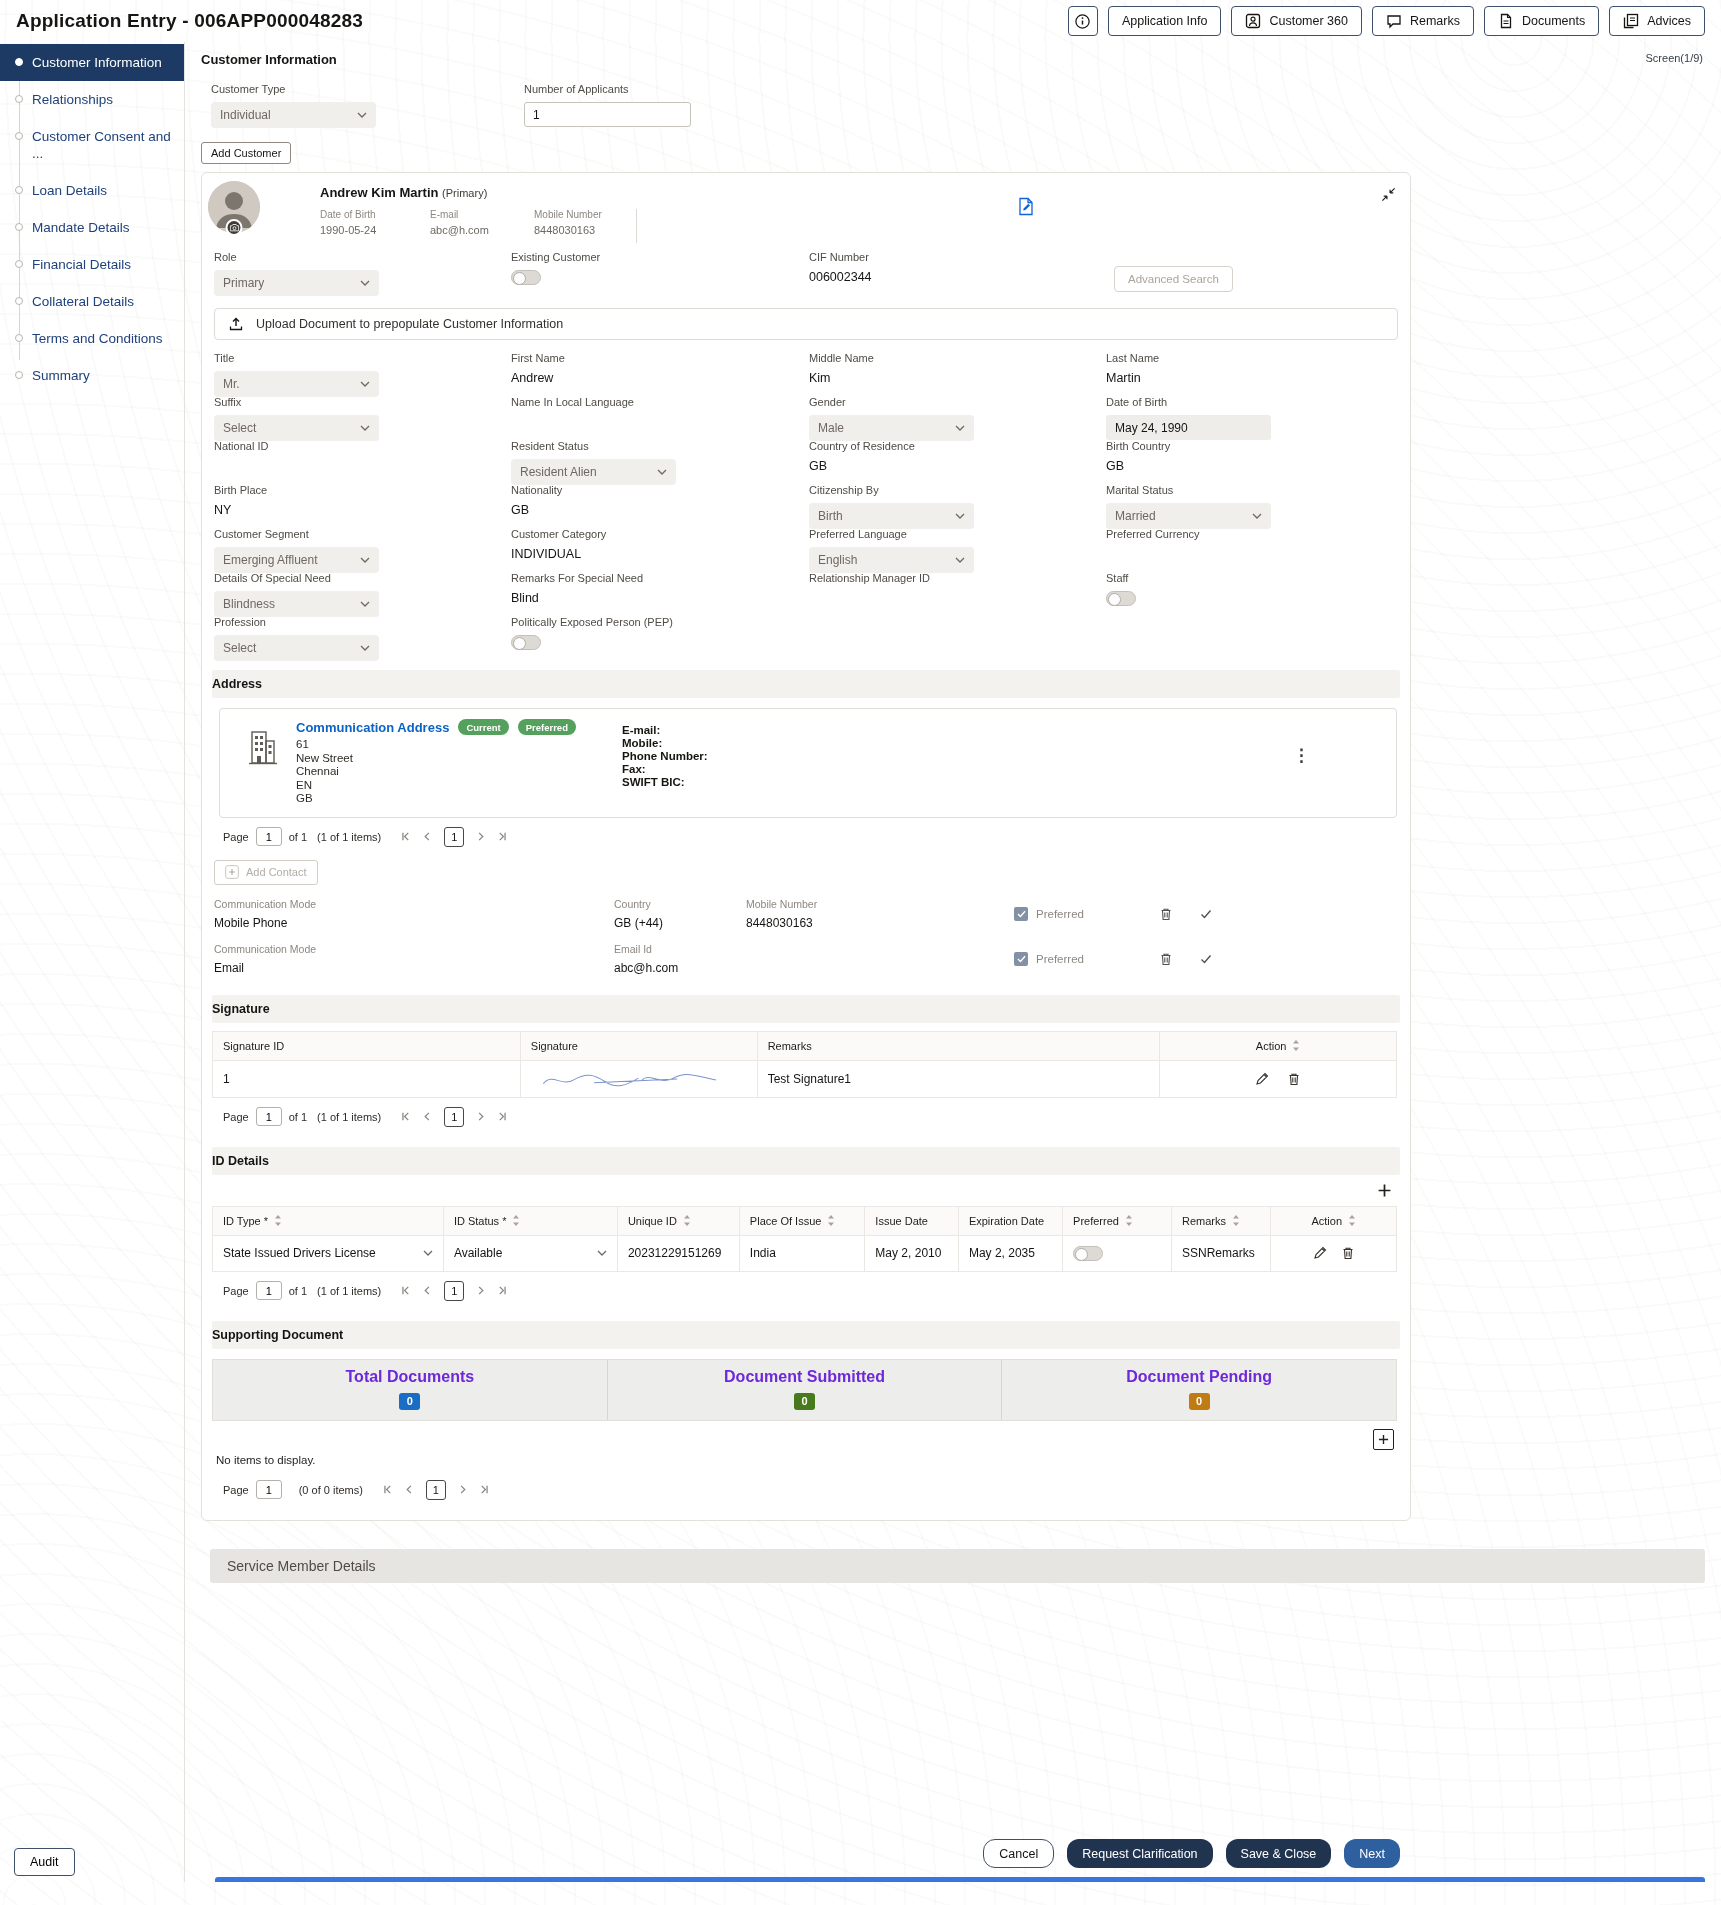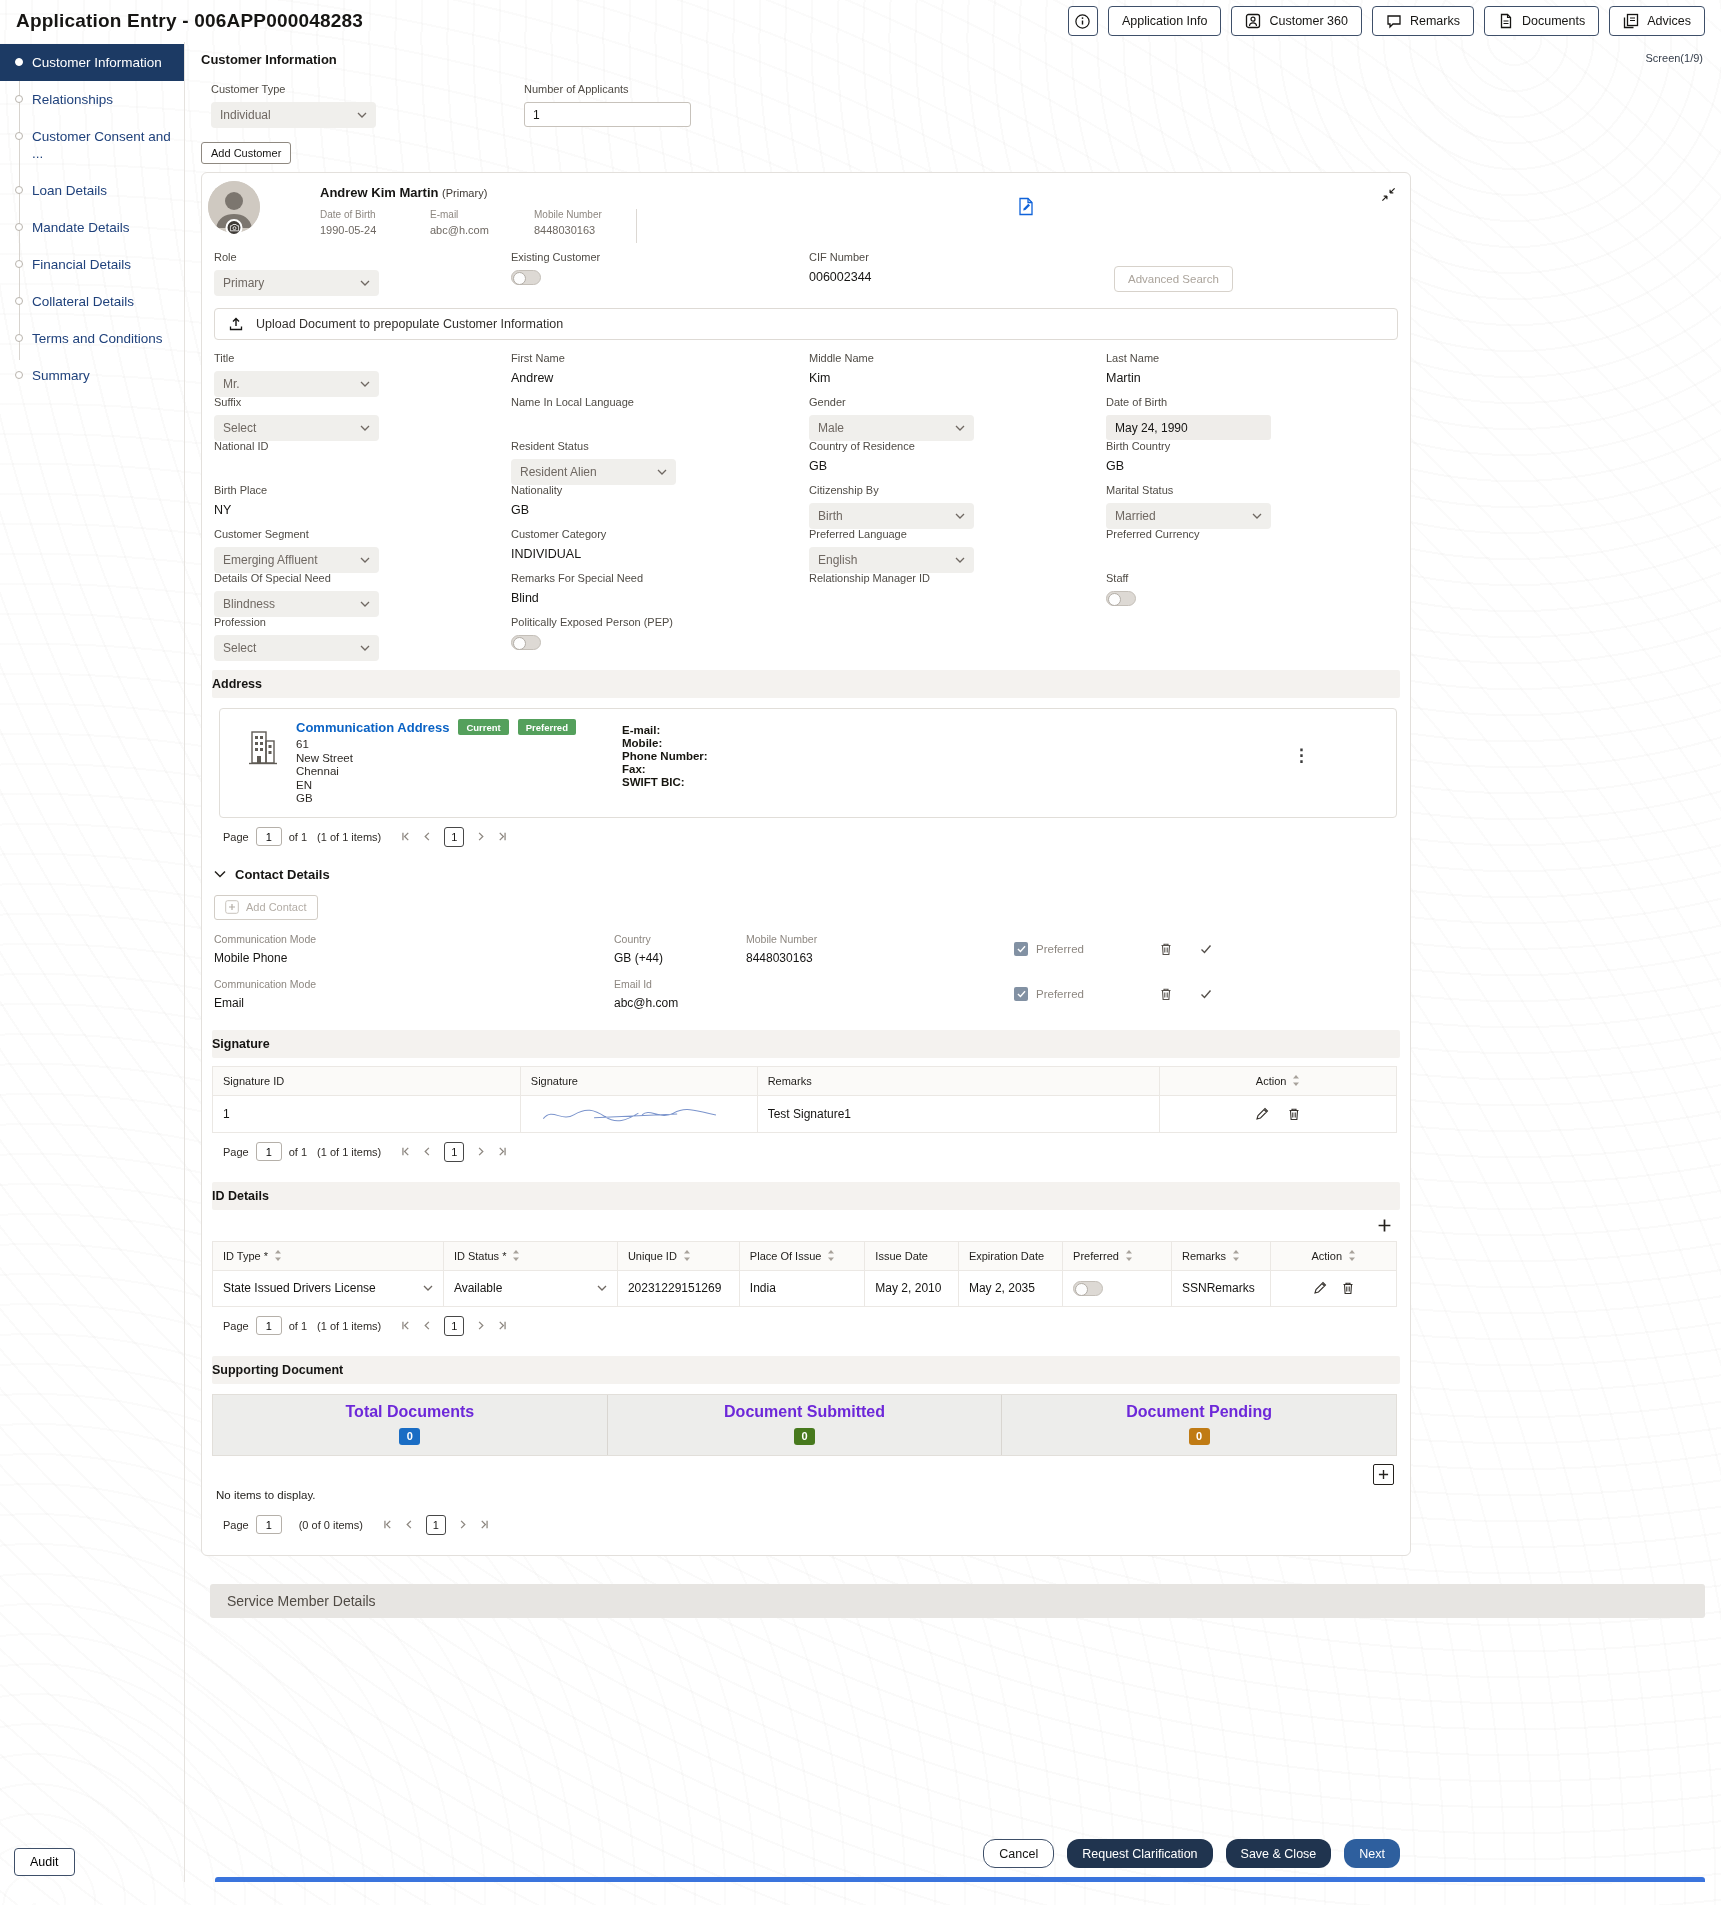--- a/index.html
+++ b/index.html
@@ -68,21 +68,21 @@
 .chev{flex:none}
 
 .secbar{height:28px;background:#f4f2ef;display:flex;align-items:center;padding:0 0;font-size:12.5px;font-weight:bold;margin:10px 10px 0;border-radius:2px}
 .secbar.mt{margin-top:20px}
 
 .addr{position:relative;border:1px solid #e1ded9;border-radius:4px;margin:10px 13px 0 17px;padding:10px 12px 12px 14px;min-height:96px}
 .addr-flex{display:flex;gap:18px}
 .bld{margin:10px 0 0 14px}
 .addr-title-row{display:flex;align-items:center;gap:9px}
 .addr-link{font-size:13px;font-weight:bold;color:#0b63c5;cursor:pointer}
-.badge{height:16px;padding:0 8px;border-radius:2px;background:#54a05c;color:#fff;font-size:9.5px;display:flex;align-items:center;font-weight:bold}
+.badge{height:16px;padding:0 8px;border-radius:8px;background:#54a05c;color:#fff;font-size:9.5px;display:flex;align-items:center;font-weight:bold}
 .addr-lines{margin-top:4px;font-size:11.5px;color:#2f2b27}
 .addr-lines div{margin-top:2px;line-height:11.5px}
 .addr-contacts{position:absolute;left:402px;top:16px;font-size:11.5px;font-weight:bold;color:#16150f}
 .addr-contacts div{margin-bottom:2.5px;line-height:10.5px}
 .kebab{position:absolute;right:86px;top:36px;font-size:17px;color:#3c3c3c;cursor:pointer;font-weight:bold}
 
 .pgn{display:flex;align-items:center;gap:7px;margin:9px 0 0 21px;font-size:11px;color:#2f2b27}
 .pg-in{width:26px;height:19px;border:1px solid #b5b0a9;border-radius:3px;text-align:center;font-size:11px;font-family:inherit}
 .pg-items{margin-left:3px}
 .pg-nav{display:flex;align-items:center;gap:11px;margin-left:12px;color:#8d8780}
@@ -550,28 +550,20 @@
               <span class="pgi">
                   <svg width="11" height="11" viewBox="0 0 12 12" fill="none">
                     <path d="M8.8 2v8" stroke="currentColor" stroke-width="1.4"></path>
                     <path d="M3 2l4 4-4 4" stroke="currentColor" stroke-width="1.4"></path>
                   </svg>
                 </span>
             </span>
           </div>
 
           
-          <div class="cdhead">
-            <span>
-                <svg width="12" height="8" viewBox="0 0 12 8" fill="none">
-                  <path d="M1 1.5l5 5 5-5" stroke="#24211d" stroke-width="1.5"></path>
-                </svg>
-              </span>
-            <span>Contact Details</span>
-          </div>
           <button class="addcontact">
             <span>
                 <svg width="14" height="14" viewBox="0 0 14 14">
                   <rect x="0.7" y="0.7" width="12.6" height="12.6" rx="2" fill="none" stroke="#c9c4bd"></rect>
                   <path d="M7 4v6M4 7h6" stroke="#b3ada6" stroke-width="1.2"></path>
                 </svg>
               </span>
             <span>Add Contact</span>
           </button>
           <div class="cgrid">

